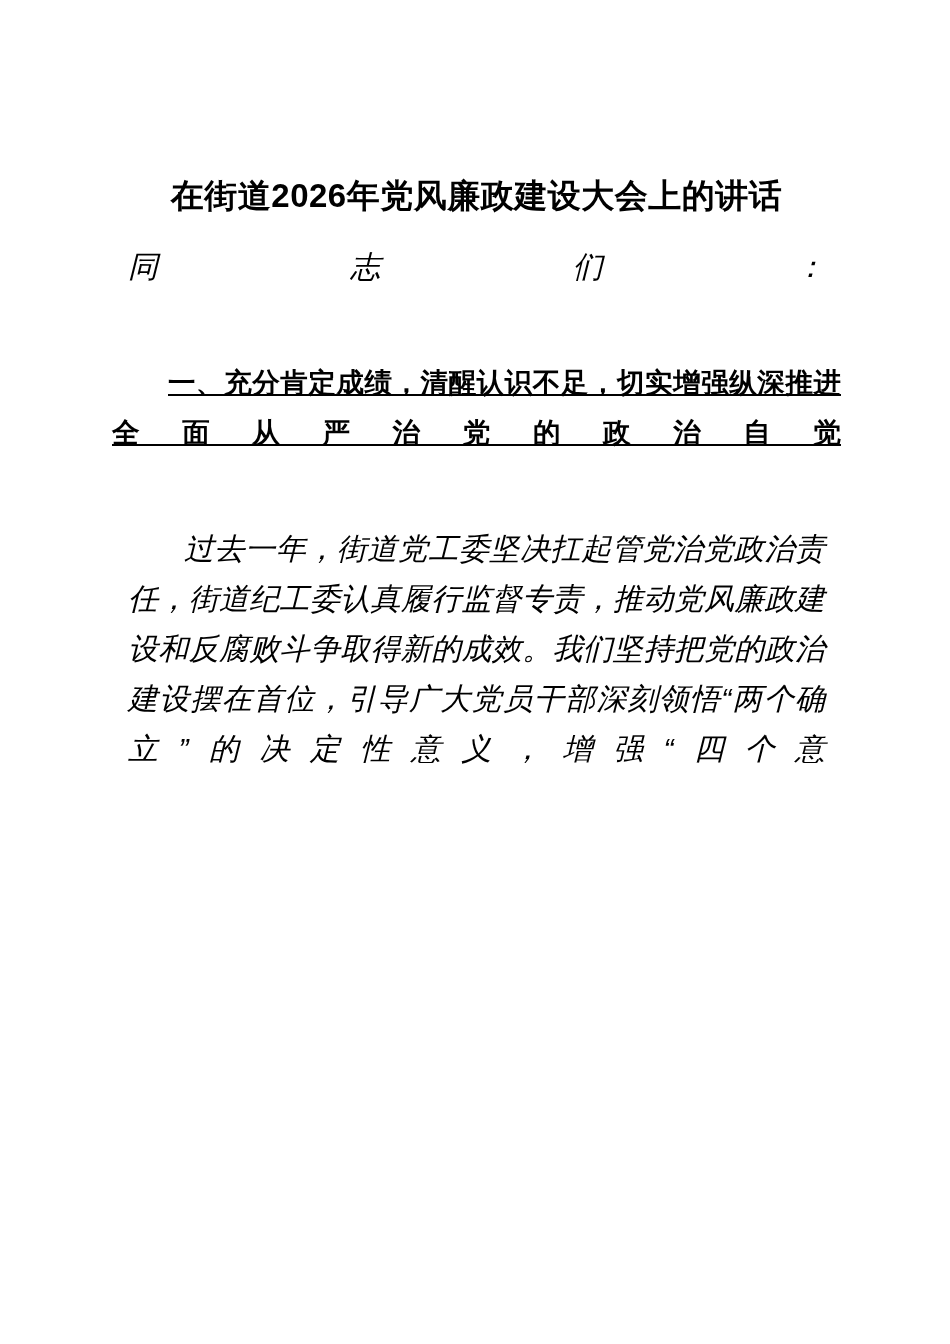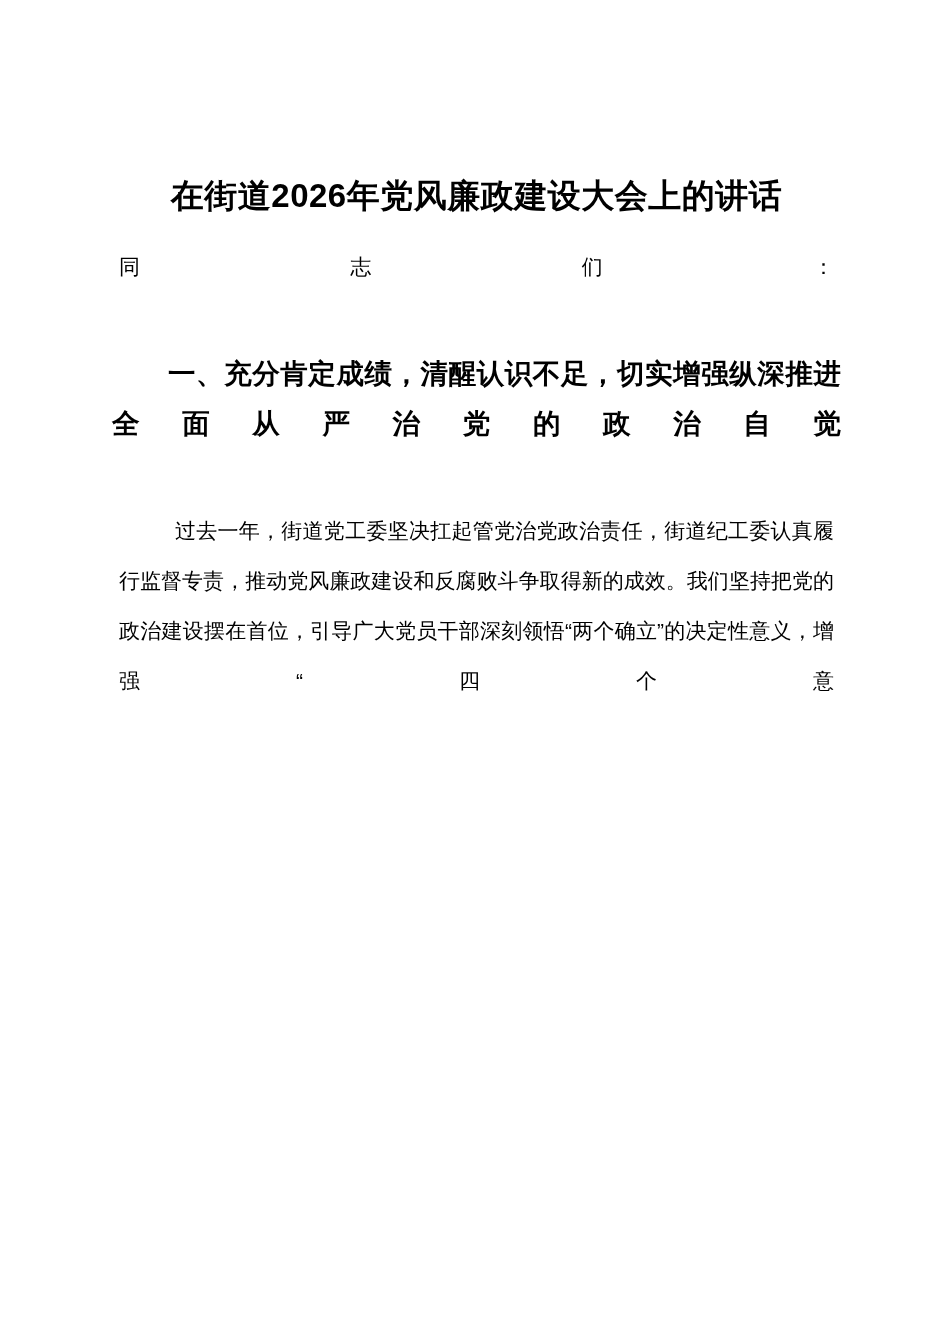--- a/index.html
+++ b/index.html
@@ -35,45 +35,47 @@
     font-size: 33px;
     font-weight: 700;
     text-align: center;
     letter-spacing: 0.5px;
     line-height: 48px;
     margin: 0 0 22px 0;
     white-space: nowrap;
   }
 
   .para {
-    font-size: 21px;
+    font-size: 30px;
     font-weight: 400;
     line-height: 50px;
-    margin: 7px;
+    margin: 16px;
     text-align: justify;
     text-justify: inter-character;
     text-align-last: left;
     letter-spacing: 0px;
     word-break: break-all;
+    font-style: italic;
   }
 
   .para.indent {
     text-indent: 56px;
   }
 
   .heading {
     font-size: 27.5px;
     font-weight: 700;
     line-height: 50px;
     margin: 0;
     text-align: justify;
     text-justify: inter-character;
     text-align-last: left;
     text-indent: 56px;
     word-break: break-all;
+    text-decoration: underline;
   }
 
   .para::after,
   .heading::after {
     content: "";
     display: inline-block;
     width: 100%;
   }
 </style>
 </head>

